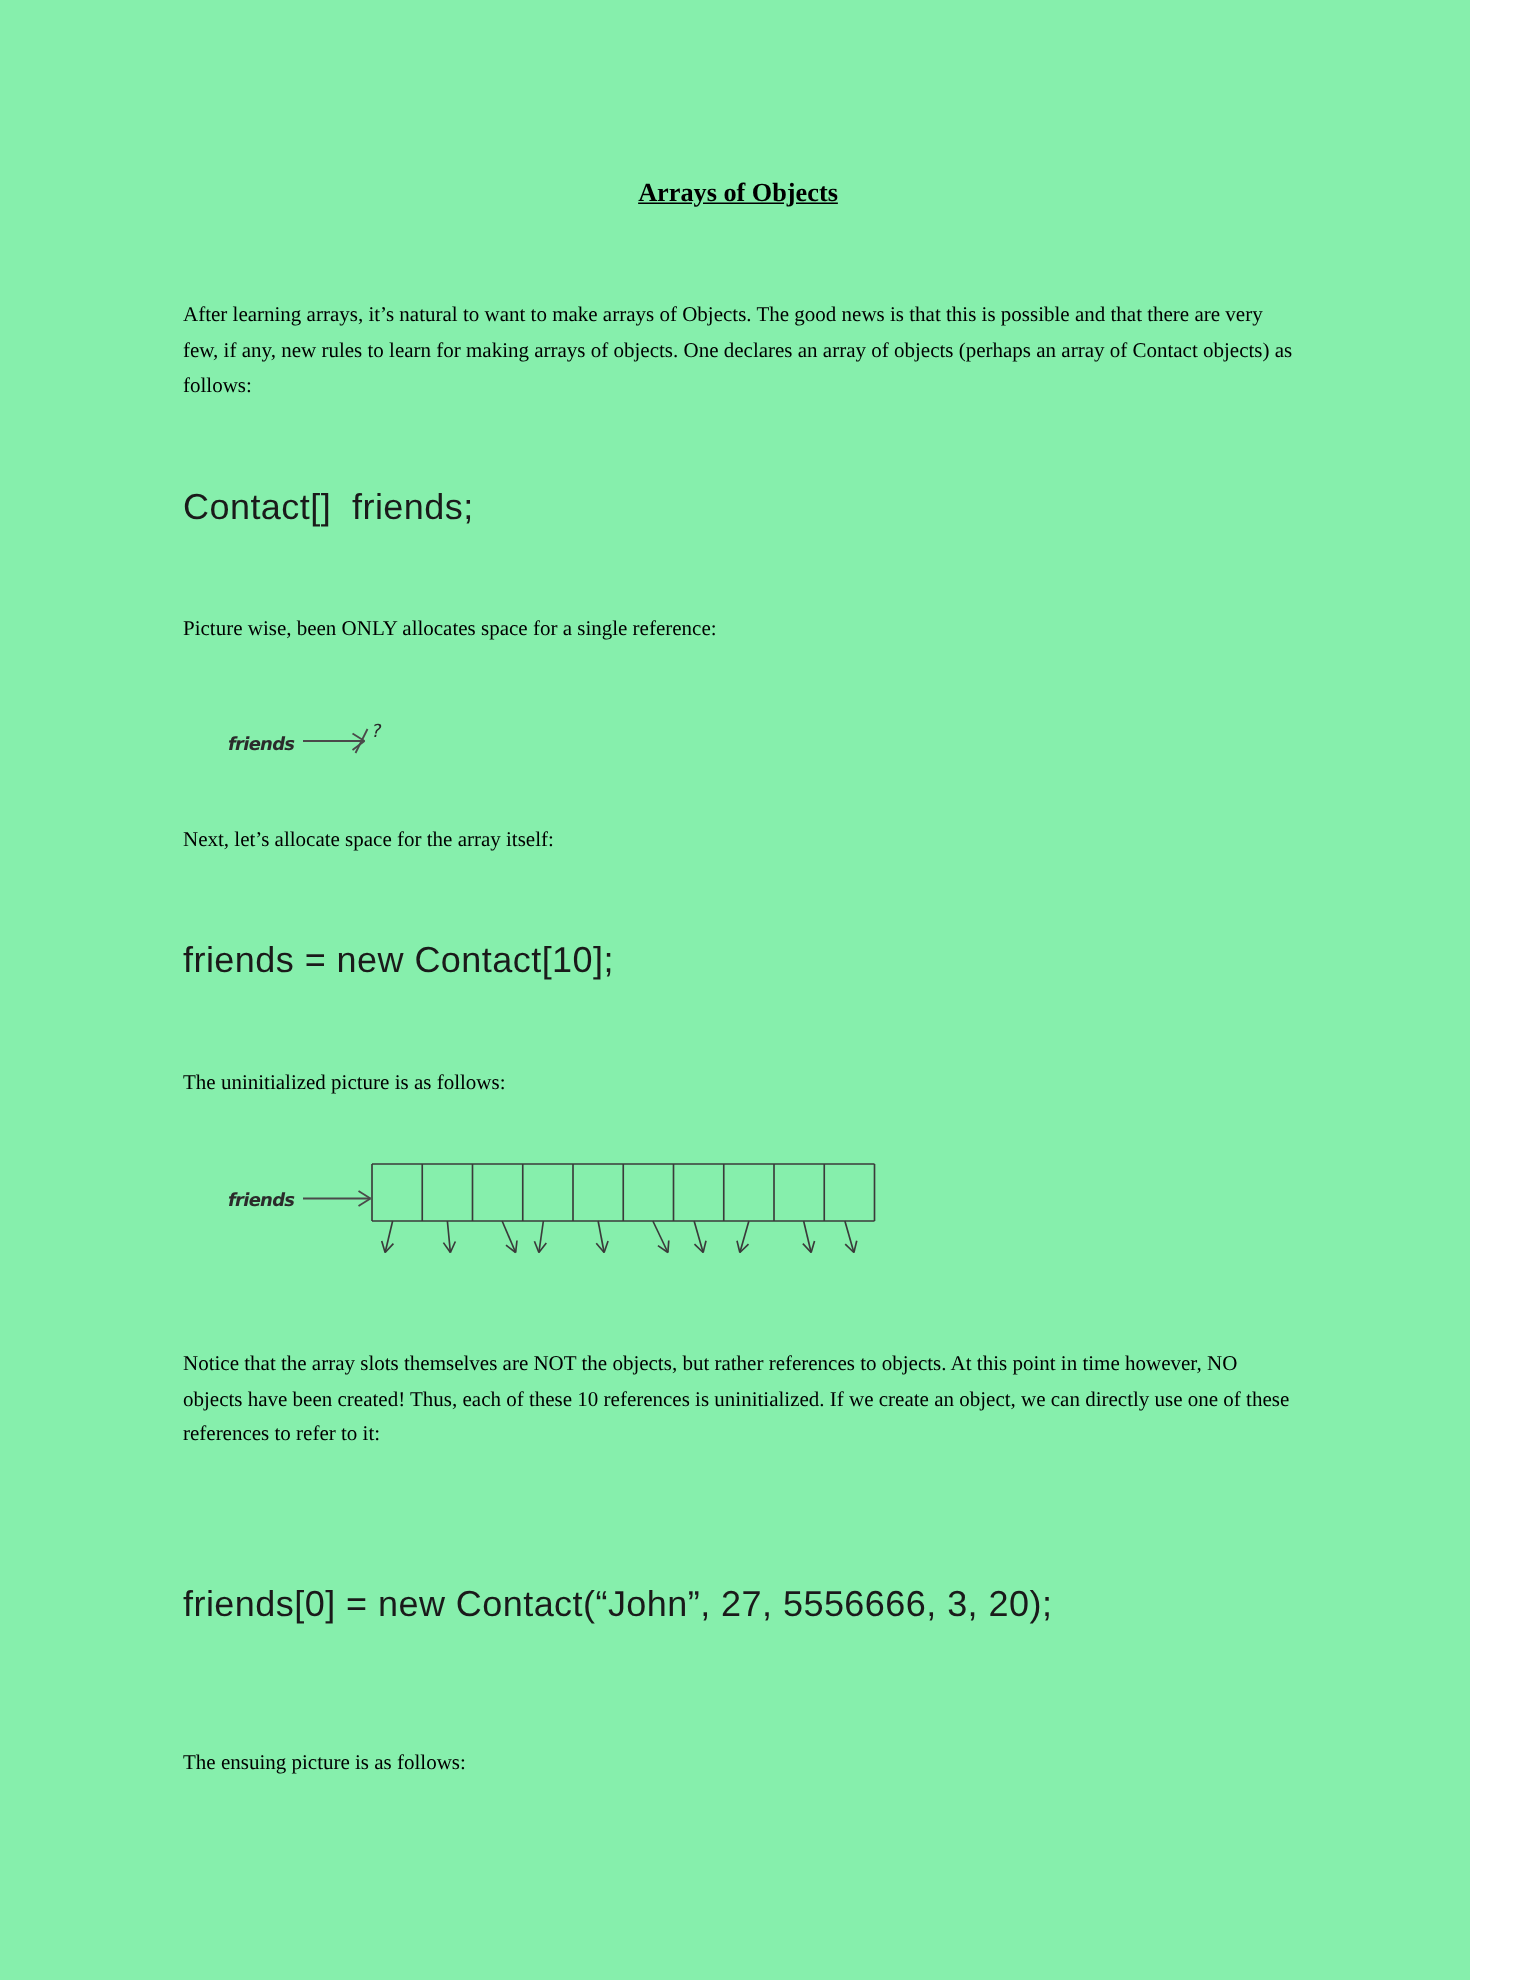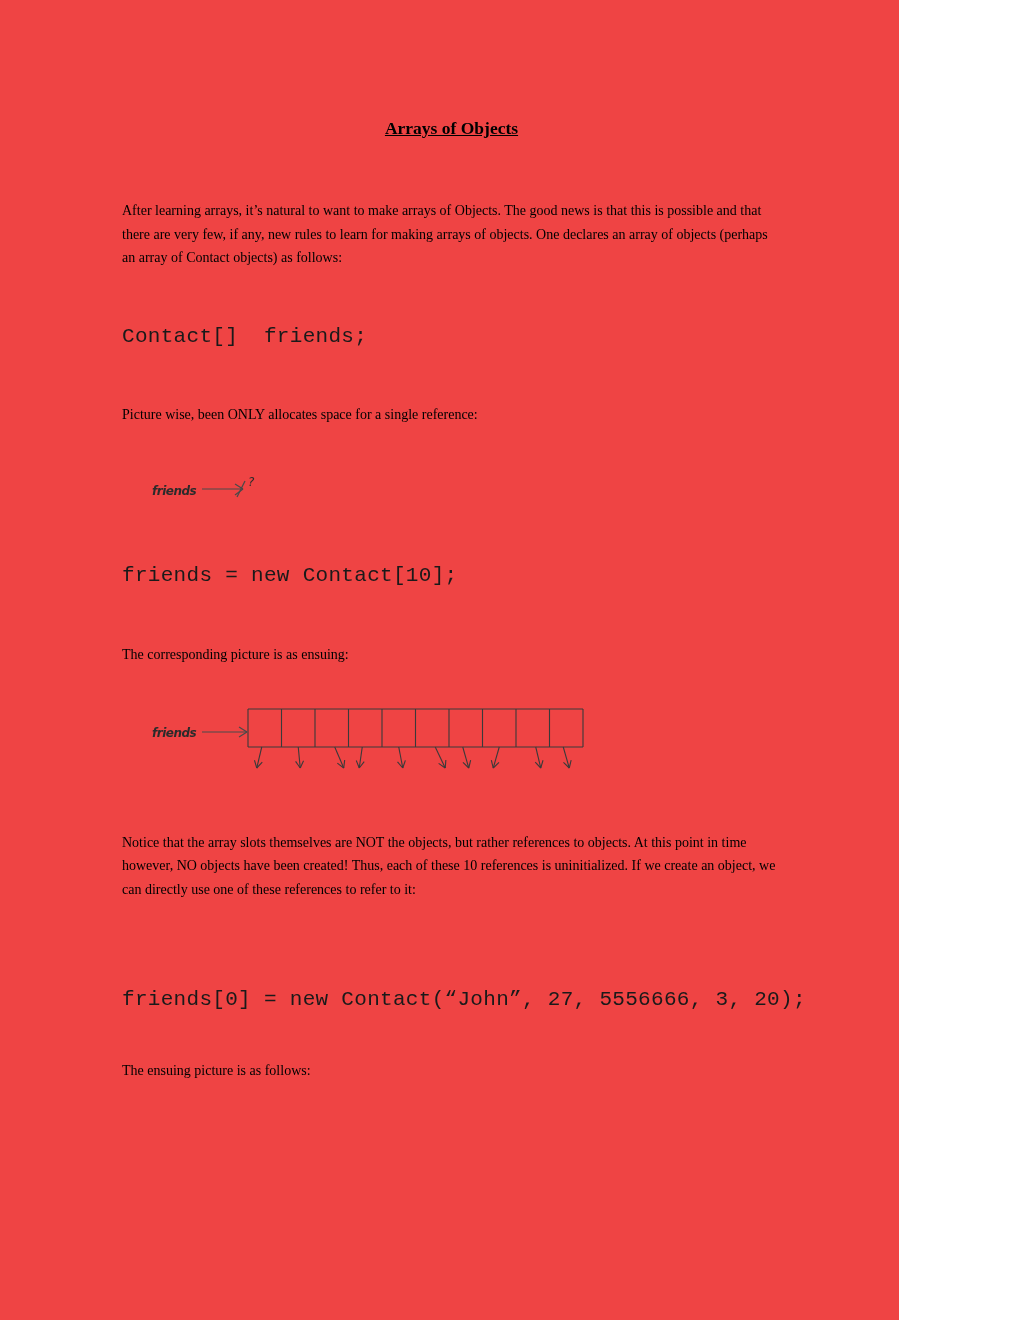--- a/index.html
+++ b/index.html
@@ -4,40 +4,40 @@
 <style>
   * { margin:0; padding:0; box-sizing:border-box; }
   html,body { background:#ffffff; }
   body {
     width:1020px; height:1320px;
     font-family:"Liberation Serif", serif;
     color:#000;
   }
   .page {
     position:relative;
-    width:899px; height:1320px;
-    background:#ef4444;
+    width:980px; height:1320px;
+    background:#86efac;
     padding:118px 118px 0 122px;
     overflow:hidden;
   }
   .title {
     font-size:17.5px;
     font-weight:bold;
     text-decoration:underline;
     text-align:center;
     font-family:"Liberation Serif", serif;
   }
   .body-par {
     font-size:14px;
     line-height:23.5px;
     max-width:782px;
   }
   .code-line {
-    font-family:Liberation Mono, monospace;
-    font-size:21px;
+    font-family:Liberation Sans, sans-serif;
+    font-size:24px;
     letter-spacing:0.3px;
     white-space:pre;
     color:#1a1a1a;
   }
   .diagram { display:block;font-style:italic; }
   .diagram svg { display:block; }
   .diag-label {
     font-family:"DejaVu Sans", sans-serif;
     font-weight:bold;
     font-size:12px;
@@ -69,24 +69,25 @@
       <g stroke="#4a4a4a" stroke-width="1.2" fill="none">
         <line x1="52" y1="17" x2="93" y2="17"></line>
         <line x1="93" y1="17" x2="85" y2="12"></line>
         <line x1="93" y1="17" x2="85" y2="23"></line>
         <line x1="87" y1="25" x2="95" y2="9"></line>
       </g>
       <text class="diag-qmark" x="98" y="14">?</text>
     </svg>
   </div>
 
+  <p class="body-par" style="margin-top:34px">Next, let’s allocate space for the array itself:</p>
 
   <pre class="code-line" style="margin-top:54px">friends = new Contact[10];</pre>
 
-  <p class="body-par" style="margin-top:56px">The corresponding picture is as ensuing:</p>
+  <p class="body-par" style="margin-top:56px">The uninitialized picture is as follows:</p>
 
   <div class="diagram" style="margin-top:28px; margin-left:28px">
     <svg width="480" height="92" viewBox="0 0 480 92">
       <text class="diag-label" x="2" y="42">friends</text>
       <g stroke="#4a4a4a" stroke-width="1.2" fill="none">
         <line x1="52" y1="37" x2="97" y2="37"></line>
         <line x1="97" y1="37" x2="89" y2="32"></line>
         <line x1="97" y1="37" x2="89" y2="42"></line>
       </g>
       <g id="array-cells-group" stroke="#3a3a3a" stroke-width="1.1" fill="none">
@@ -134,15 +135,15 @@
           <line x1="419.25" y1="73" x2="413.48085631415506" y2="67.36821687810375"></line>
           <line x1="419.25" y1="73" x2="421.1730478952817" y2="65.17044785492472"></line>
         </g>
     </svg>
   </div>
 
   <p class="body-par" style="margin-top:44px">Notice that the array slots themselves are NOT the objects, but rather references to objects. At this point in time however, NO objects have been created! Thus, each of these 10 references is uninitialized. If we create an object, we can directly use one of these references to refer to it:</p>
 
   <pre class="code-line" style="margin-top:87px">friends[0] = new Contact(“John”, 27, 5556666, 3, 20);</pre>
 
-  <p class="body-par" style="margin-top:48px">The ensuing picture is as follows:</p>
+  <p class="body-par" style="margin-top:80px">The ensuing picture is as follows:</p>
 
 </div>
 
 </body></html>

